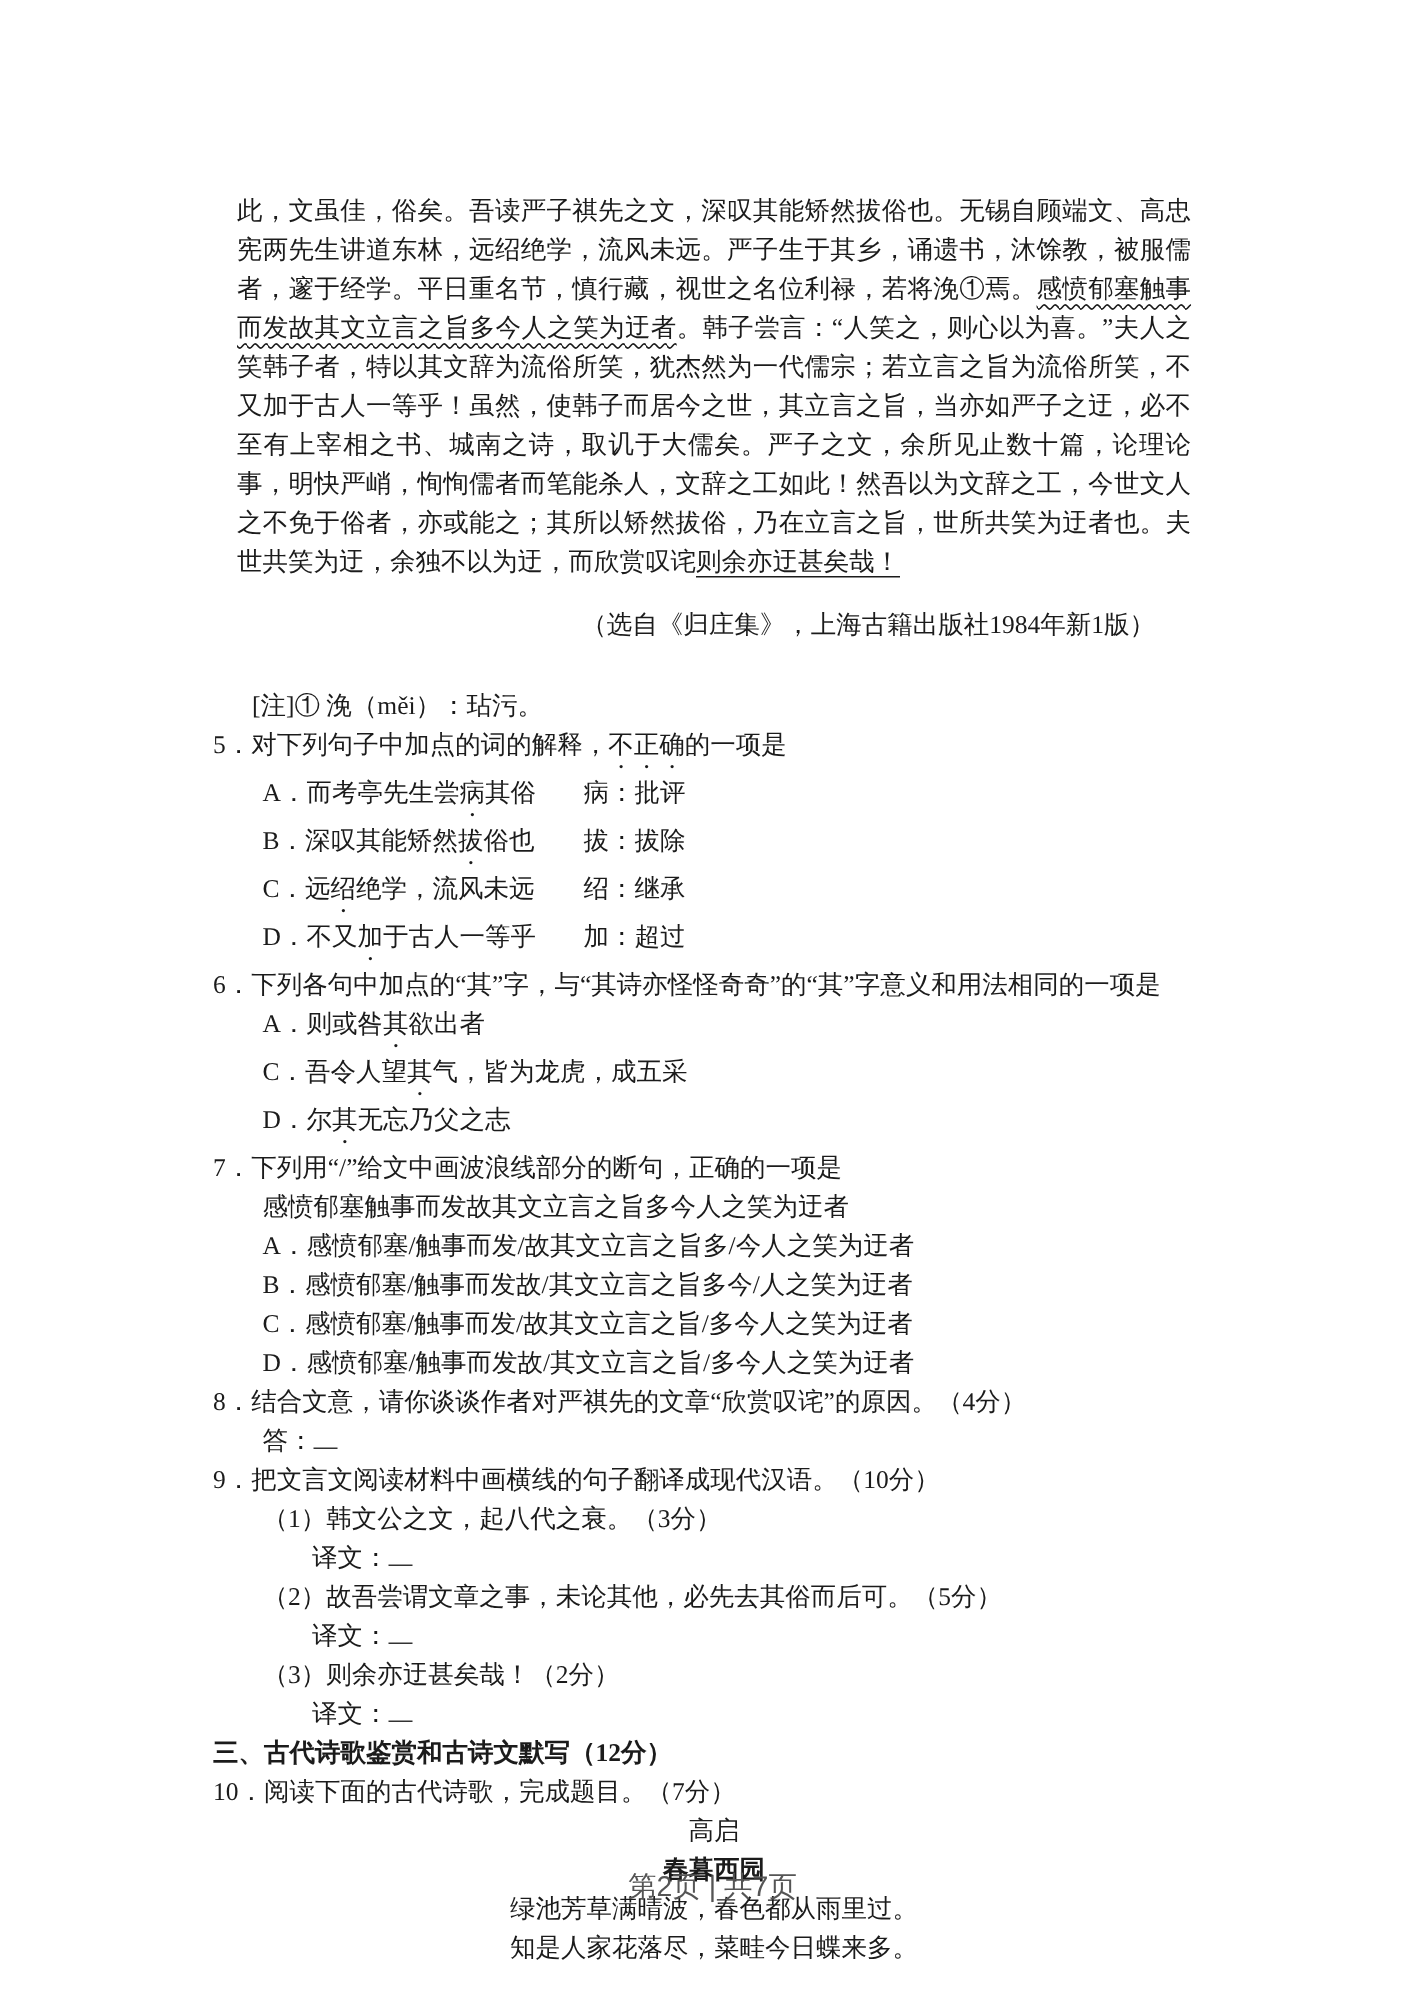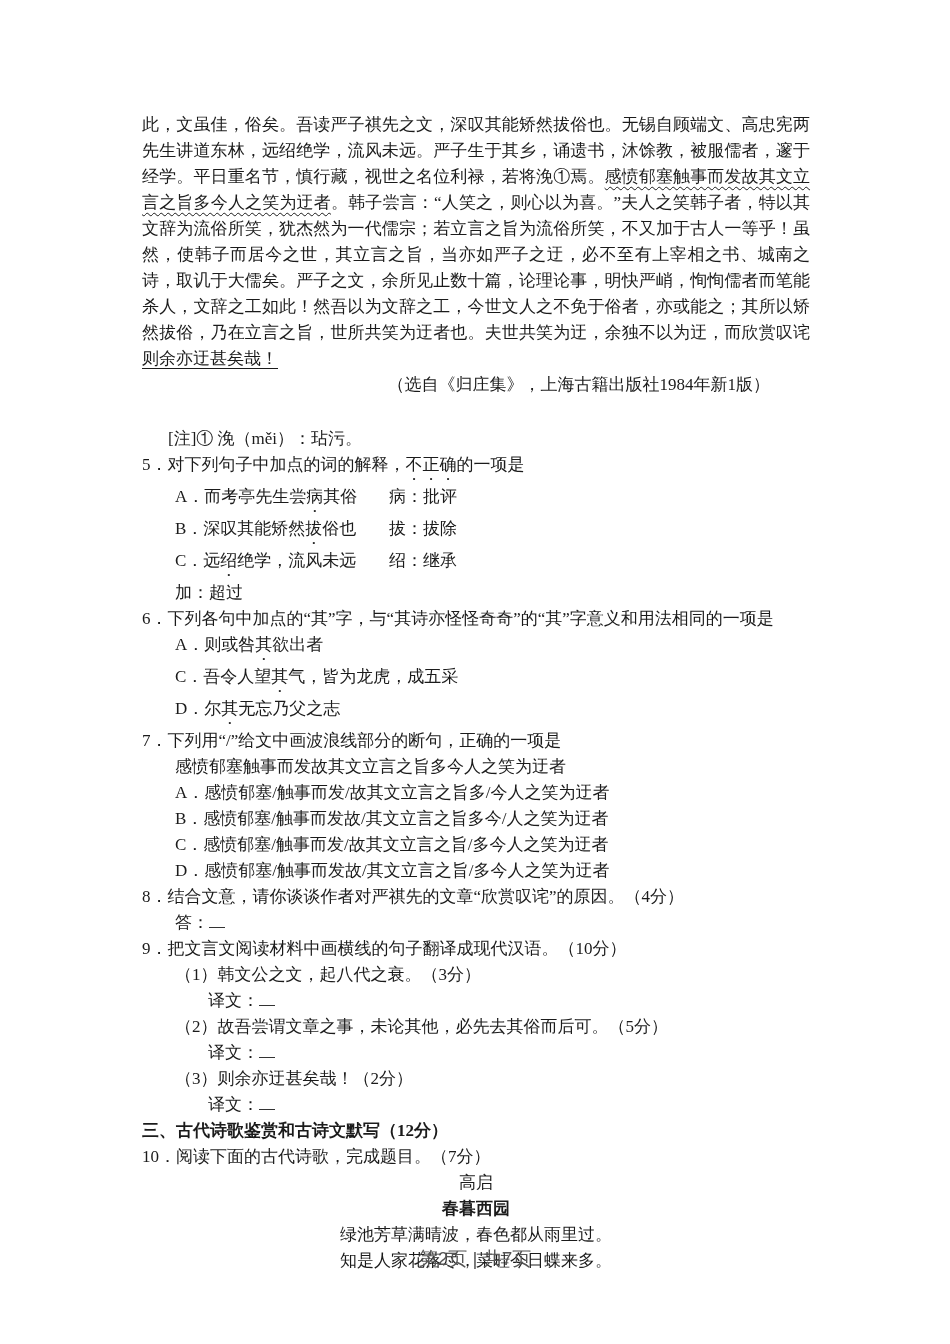--- a/index.html
+++ b/index.html
@@ -4,21 +4,21 @@
 <style>
   html,body { margin:0; padding:0; }
   body {
     width:950px; height:1344px;
     background:#ffffff; color:#1b1b1b;
     font-family:"Liberation Serif","DejaVu Serif",serif;
     font-size:17px; line-height:26px;
     position:relative; overflow:hidden;
   }
   .content { position:absolute; left:142px; top:112px; width:668px; }
-  .passage { margin:0; text-align:justify; }
+  .passage { margin:16px; text-align:justify; }
   .wavy {
     text-decoration:underline; text-decoration-style:wavy;
     text-decoration-thickness:1px; text-underline-offset:4px;
   }
   .uline { text-decoration:underline; text-underline-offset:4px; }
   .source { text-align:right; padding-right:40px; }
   .note { padding-left:26px;margin-top:28px; }
   .qhead { padding-left:28px; text-indent:-28px; text-align:justify; }
   .opt { padding-left:33px; }
   .q5row { display:flex; padding-left:33px; }
@@ -61,20 +61,21 @@
       </div>
     <div class="q5row">
         <span class="q5sent"><span>B．</span><span>深叹其能矫然</span><span class="em-dot">拔</span><span>俗也</span></span>
         <span>拔：拔除</span>
       </div>
     <div class="q5row">
         <span class="q5sent"><span>C．</span><span>远</span><span class="em-dot">绍</span><span>绝学，流风未远</span></span>
         <span>绍：继承</span>
       </div>
     <div class="q5row">
+        <span class="q5sent"><span>D．</span><span>不又</span><span class="em-dot">加</span><span>于古人一等乎</span></span>
         <span>加：超过</span>
       </div>
   </div>
 
   <div>
     <div class="qhead"><span>6．</span><span>下列各句中加点的“其”字，与“其诗亦怪怪奇奇”的“其”字意义和用法相同的一项是</span></div>
     <div class="opt"><span>A．</span><span>则或咎</span><span class="em-dot">其</span><span>欲出者</span></div>
     <div class="opt"><span>C．</span><span>吾令人望</span><span class="em-dot">其</span><span>气，皆为龙虎，成五采</span></div>
     <div class="opt"><span>D．</span><span>尔</span><span class="em-dot">其</span><span>无忘乃父之志</span></div>
   </div>

